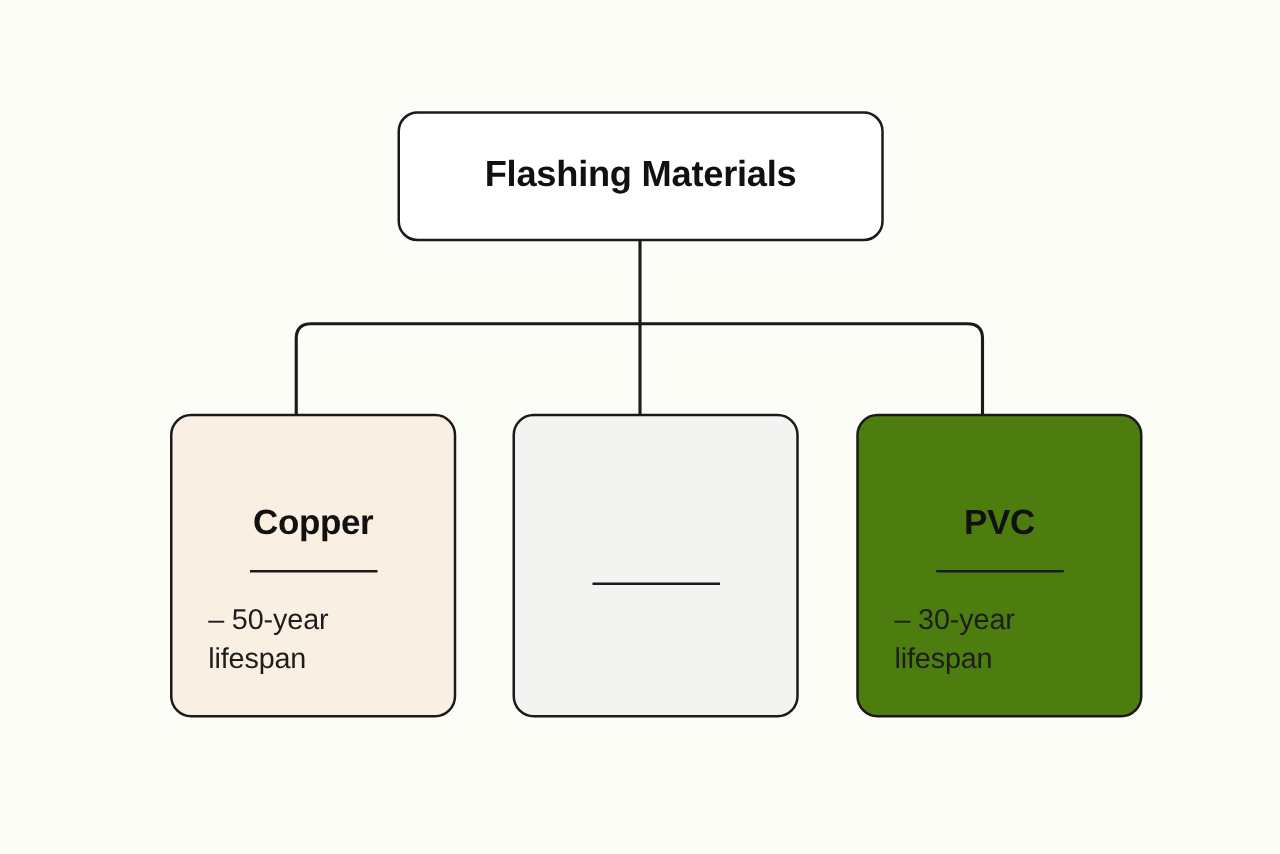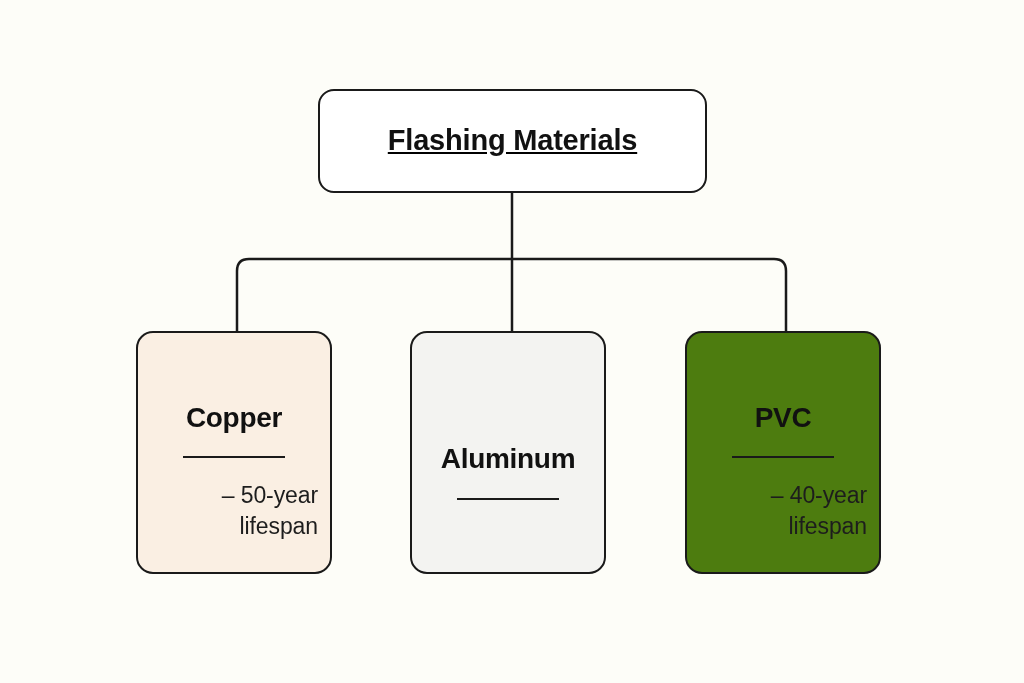--- a/index.html
+++ b/index.html
@@ -57,21 +57,21 @@
     font-size: 29px;
     font-weight: bold;
     color: #111111;
     letter-spacing: -0.2px;
     text-align: center;
     line-height: 1.1;
   }
 
   
   .child-node {
-    width: 196px;
+    width: 229px;
     height: 243px;
     top: 331px;
     padding-top: 6px;
   }
   #node-copper   { left: 136px; background: #faefe3; }
   #node-aluminum { left: 410px; background: #f3f3f1; }
   #node-pvc      { left: 685px; background: #eef1f7; }
 
   .child-title {
     font-size: 28px;
@@ -88,55 +88,54 @@
     height: 0;
     border-top: 2.5px solid #1a1a1a;
     margin-top: 22px;
     margin-bottom: 0;
   }
 
   .child-detail {
     font-size: 23px;
     font-weight: normal;
     color: #1d1d1d;
-    text-align: right;
+    text-align: left;
     line-height: 1.32;
     margin-top: 22px;
     width: 168px;
     letter-spacing: -0.1px;
   }
 </style>
 </head>
 <body>
 
 <div id="diagram-canvas" style="background: rgb(253, 253, 248);">
 
   <svg id="connector-layer" viewBox="0 0 1024 683" width="1024" height="683" aria-hidden="true">
 
     <path d="M 512 192 L 512 332" fill="none" stroke="#1a1a1a" stroke-width="2.5" stroke-linecap="butt"></path>
 
     <path d="M 512 259 L 249 259 Q 237 259 237 271 L 237 332" fill="none" stroke="#1a1a1a" stroke-width="2.5" stroke-linecap="butt"></path>
 
     <path d="M 512 259 L 774 259 Q 786 259 786 271 L 786 332" fill="none" stroke="#1a1a1a" stroke-width="2.5" stroke-linecap="butt"></path>
   </svg>
 
-  <div class="node" id="node-root" style="background: rgb(255, 255, 255); border-color: rgb(26, 26, 26); text-decoration: underline;">
+  <div class="node" id="node-root" style="background: rgb(255, 255, 255); border-color: rgb(26, 26, 26);">
     <div class="root-title">Flashing Materials</div>
   </div>
 
   <div class="node child-node" id="node-copper" style="background: rgb(250, 239, 227); border-color: rgb(26, 26, 26);">
     <div class="child-title">Copper</div>
     <div class="child-divider"></div>
     <div class="child-detail">– 50-year lifespan</div>
   </div>
 
   <div class="node child-node" id="node-aluminum" style="background: rgb(243, 243, 241); border-color: rgb(26, 26, 26);">
-    <div class="child-title">Aluminum</div>
     <div class="child-divider"></div>
   </div>
 
   <div class="node child-node" id="node-pvc" style="background: #4d7c0f; border-color: rgb(26, 26, 26);">
     <div class="child-title">PVC</div>
     <div class="child-divider"></div>
-    <div class="child-detail">– 40-year lifespan</div>
+    <div class="child-detail">– 30-year lifespan</div>
   </div>
 
 </div>
 
 </body></html>

